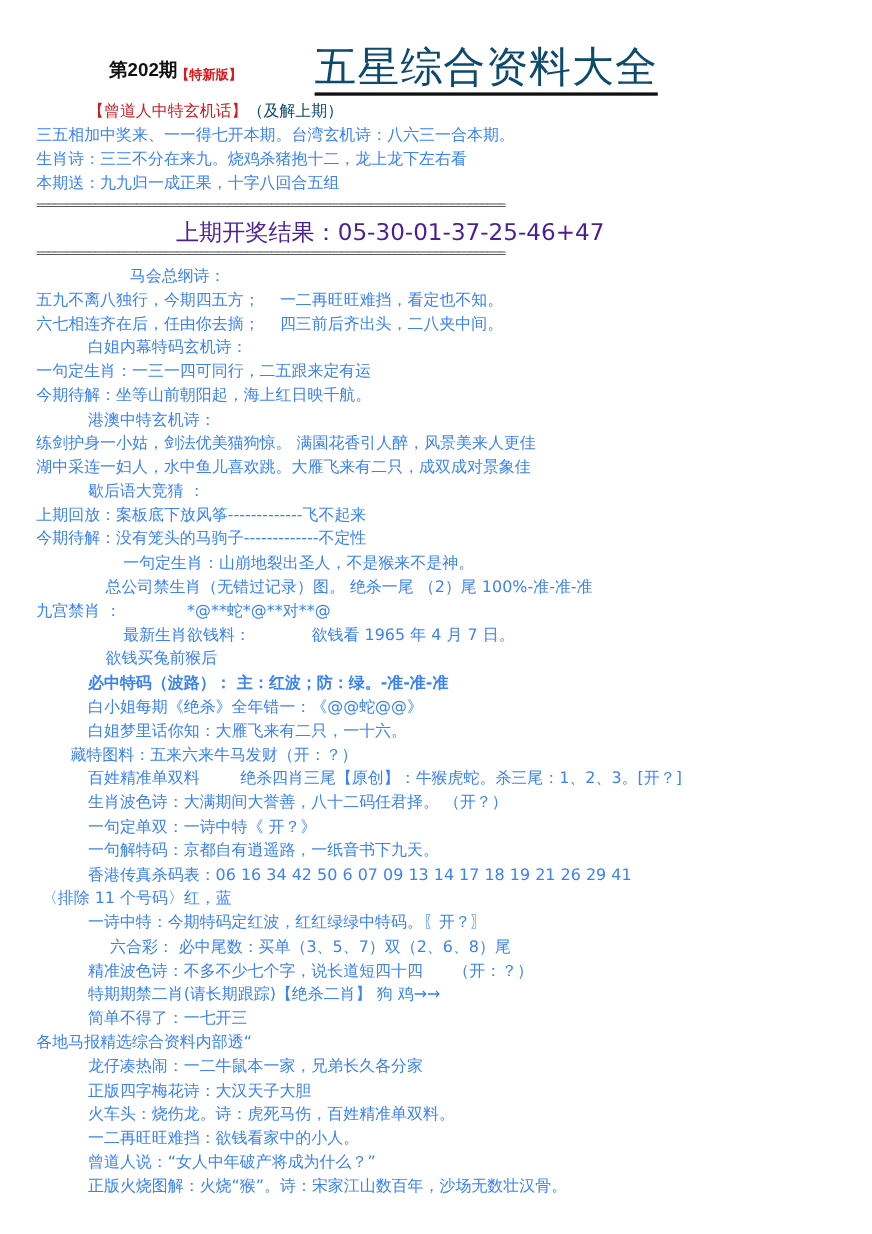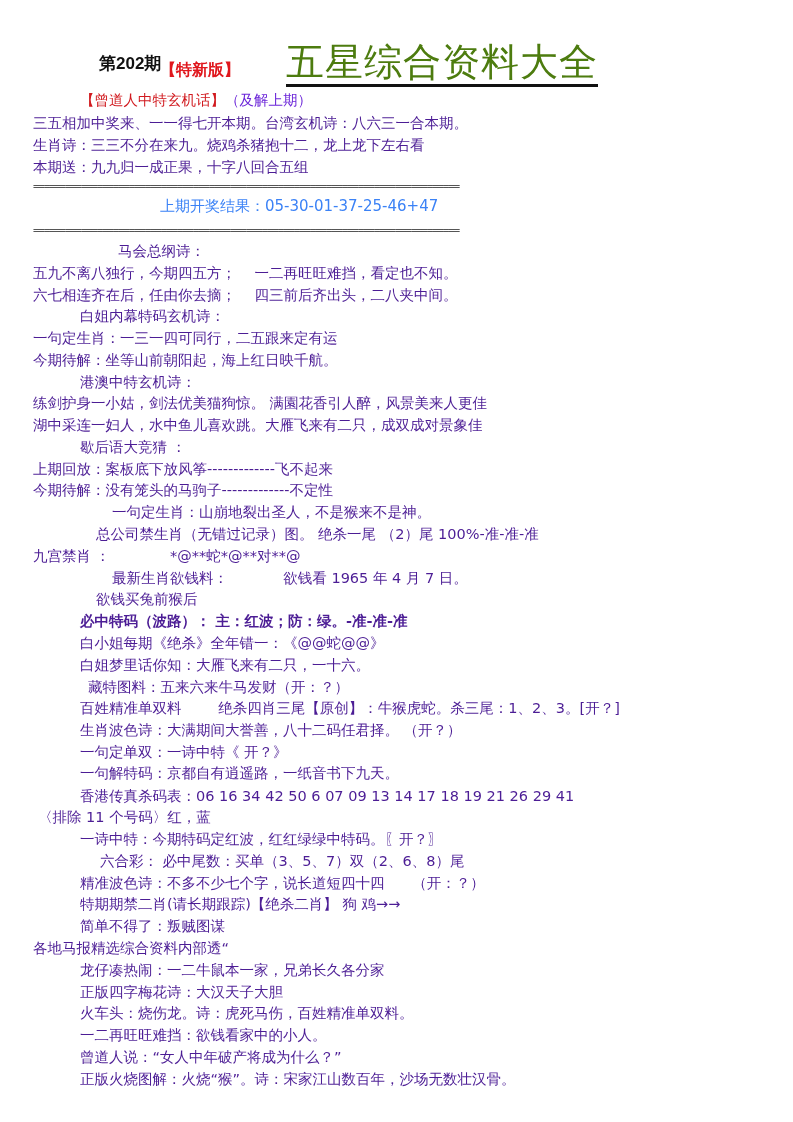--- a/index.html
+++ b/index.html
@@ -1,25 +1,25 @@
 <!DOCTYPE html>
 <html><head>
 <meta charset="utf-8">
 <style>
   html, body { margin: 0; padding: 0; background: #ffffff; }
   body { width: 793px; height: 1122px; position: relative; overflow: hidden;
          font-family: "DejaVu Sans", "Liberation Sans", sans-serif; color: #111; }
-  .line { position: absolute; white-space: pre; font-size: 14.5px; line-height: 20px; color: #4c1d95; }
+  .line { position: absolute; white-space: pre; font-size: 14.5px; line-height: 20px; color: #3b82f6; }
   .issue { position: absolute; left: 68px; top: 52px; font-size: 17px; font-weight: bold; font-family: "Liberation Sans", sans-serif; color: #111; margin-left: 31px; }
-  .edition { position: absolute; left: 160px; top: 60px; font-size: 16px; font-weight: bold; color: #e0161c; }
-  .title { position: absolute; left: 286px; top: 40px; font-family: "Liberation Serif", "DejaVu Serif", serif; font-size: 38px; color: #4d7c0f; letter-spacing: 1px; border-bottom: 3px solid #111; line-height: 44px; padding-bottom: 0; }
+  .edition { position: absolute; left: 160px; top: 60px; font-size: 12px; font-weight: bold; color: #e0161c; }
+  .title { position: absolute; left: 286px; top: 40px; font-family: "Liberation Serif", "DejaVu Serif", serif; font-size: 38px; color: #0c4a6e; letter-spacing: 1px; border-bottom: 3px solid #111; line-height: 44px; padding-bottom: 0; }
   .subtitle { position: absolute; left: 80px; top: 91px; font-size: 14.5px; color: #d11a1f; white-space: pre; }
-  .subtitle .paren { color: #6d28d9; }
+  .subtitle .paren { color: #0c4a6e; }
   .rule { position: absolute; left: 33px; width: 575px; font-family: "DejaVu Sans Mono", monospace; font-size: 11px; letter-spacing: -1.3px; color: #555; white-space: pre; overflow: hidden; line-height: 12px; }
-  .result { position: absolute; left: 160px; top: 197px; font-size: 15px; color: #3b82f6; font-family: "DejaVu Sans", sans-serif; white-space: pre; }
+  .result { position: absolute; left: 160px; top: 197px; font-size: 21px; color: #4c1d95; font-family: "DejaVu Sans", sans-serif; white-space: pre; }
   .result .label { font-weight: normal; }
 </style>
 </head>
 <body>
 
 <div class="issue">第202期</div>
 <div class="edition">【特新版】</div>
 <div class="title">五星综合资料大全</div>
 <div class="subtitle"><span>【曾道人中特玄机话】</span><span class="paren">（及解上期）</span></div>
 
@@ -45,32 +45,32 @@
     <div class="line" style="left: 33px; top: 459px;">上期回放：案板底下放风筝-------------飞不起来</div>
     <div class="line" style="left: 33px; top: 480px;">今期待解：没有笼头的马驹子-------------不定性</div>
     <div class="line" style="left: 112px; top: 502px;">一句定生肖：山崩地裂出圣人，不是猴来不是神。</div>
     <div class="line" style="left: 96px; top: 524px;">总公司禁生肖（无错过记录）图。 绝杀一尾 （2）尾 100%-准-准-准</div>
     <div class="line" style="left: 33px; top: 546px;">九宫禁肖 ：             *@**蛇*@**对**@</div>
     <div class="line" style="left: 112px; top: 568px;">最新生肖欲钱料：            欲钱看 1965 年 4 月 7 日。</div>
     <div class="line" style="left: 96px; top: 589px;">欲钱买兔前猴后</div>
     <div class="line" style="left: 80px; top: 611px; font-weight: bold;">必中特码（波路）： 主：红波；防：绿。-准-准-准</div>
     <div class="line" style="left: 80px; top: 633px;">白小姐每期《绝杀》全年错一：《@@蛇@@》</div>
     <div class="line" style="left: 80px; top: 655px;">白姐梦里话你知：大雁飞来有二只，一十六。</div>
-    <div class="line" style="left: 88px; top: 677px;">藏特图料：五来六来牛马发财（开：？）</div>
+    <div class="line" style="left: 64px; top: 677px;">藏特图料：五来六来牛马发财（开：？）</div>
     <div class="line" style="left: 80px; top: 698px;">百姓精准单双料        绝杀四肖三尾【原创】：牛猴虎蛇。杀三尾：1、2、3。[开？]</div>
     <div class="line" style="left: 80px; top: 720px;">生肖波色诗：大满期间大誉善，八十二码任君择。 （开？）</div>
     <div class="line" style="left: 80px; top: 742px;">一句定单双：一诗中特《 开？》</div>
     <div class="line" style="left: 80px; top: 764px; font-family: Liberation Mono, monospace;">一句解特码：京都自有逍遥路，一纸音书下九天。</div>
     <div class="line" style="left: 80px; top: 786px;">香港传真杀码表：06 16 34 42 50 6 07 09 13 14 17 18 19 21 26 29 41</div>
     <div class="line" style="left: 38px; top: 807px;">〈排除 11 个号码〉红，蓝</div>
     <div class="line" style="left: 80px; top: 829px;">一诗中特：今期特码定红波，红红绿绿中特码。〖开？〗</div>
     <div class="line" style="left: 100px; top: 851px;">六合彩： 必中尾数：买单（3、5、7）双（2、6、8）尾</div>
     <div class="line" style="left: 80px; top: 873px;">精准波色诗：不多不少七个字，说长道短四十四      （开：？）</div>
     <div class="line" style="left: 80px; top: 894px;">特期期禁二肖(请长期跟踪)【绝杀二肖】 狗 鸡→→</div>
-    <div class="line" style="left: 80px; top: 916px;">简单不得了：叛贼图谋</div>
+    <div class="line" style="left: 80px; top: 916px;">简单不得了：一七开三</div>
     <div class="line" style="left: 33px; top: 938px;">各地马报精选综合资料内部透“</div>
     <div class="line" style="left: 80px; top: 960px;">龙仔凑热闹：一二牛鼠本一家，兄弟长久各分家</div>
     <div class="line" style="left: 80px; top: 982px;">正版四字梅花诗：大汉天子大胆</div>
     <div class="line" style="left: 80px; top: 1003px;">火车头：烧伤龙。诗：虎死马伤，百姓精准单双料。</div>
     <div class="line" style="left: 80px; top: 1025px;">一二再旺旺难挡：欲钱看家中的小人。</div>
     <div class="line" style="left: 80px; top: 1047px;">曾道人说：“女人中年破产将成为什么？”</div>
     <div class="line" style="left: 80px; top: 1069px;">正版火烧图解：火烧“猴”。诗：宋家江山数百年，沙场无数壮汉骨。</div>
   </div>
 
 </body></html>

